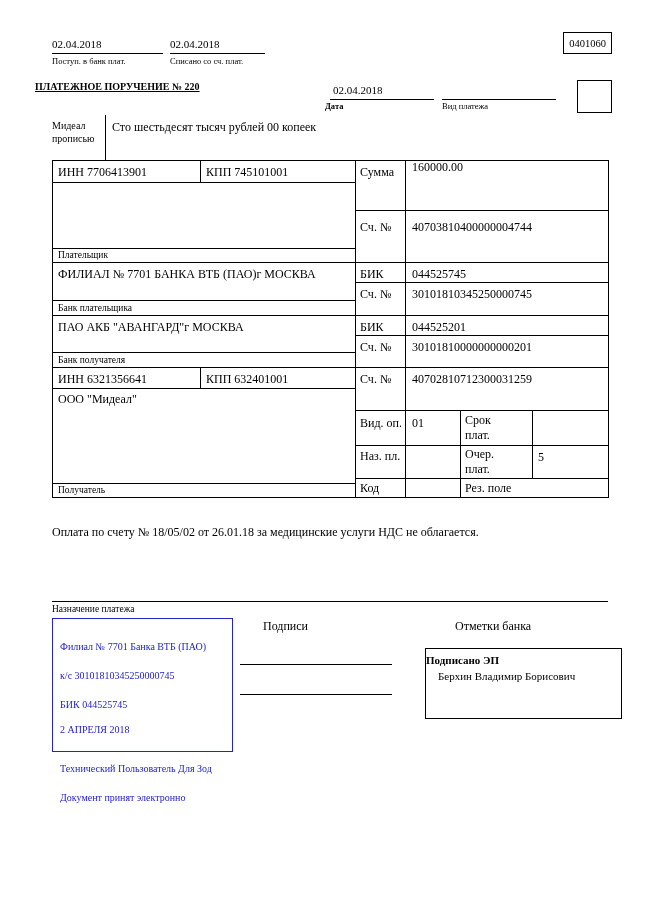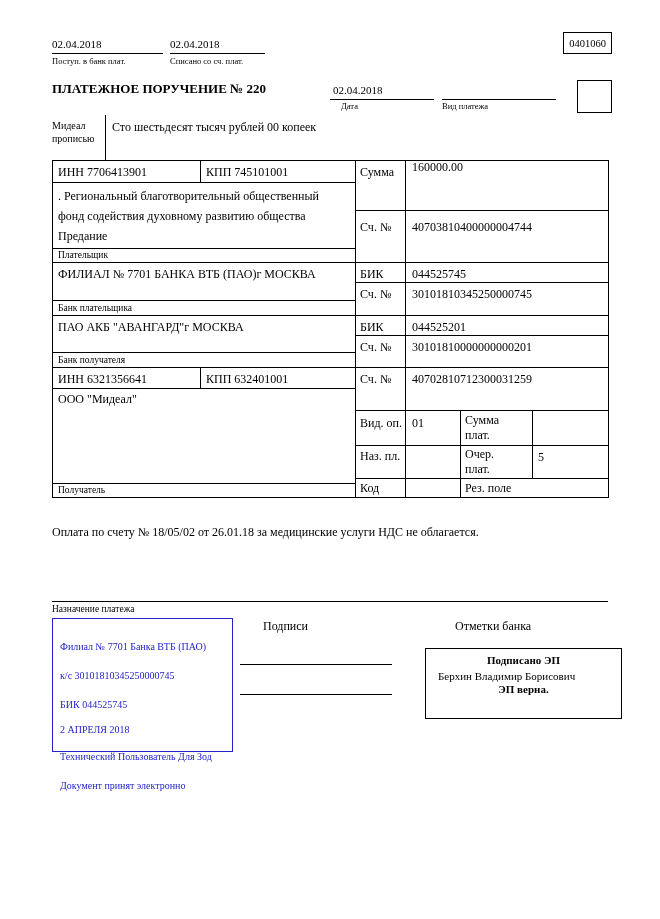--- a/index.html
+++ b/index.html
@@ -11,43 +11,43 @@
   .b{font-weight:bold;}
   .i{font-style:italic;}
   .hl{position:absolute;height:1px;background:#000;}
   .vl{position:absolute;width:1px;background:#000;}
   .box{position:absolute;border:1px solid #000;}
   .codebox{display:flex;align-items:center;justify-content:center;font-size:10.5px;}
   .stamp{position:absolute;left:52px;top:618px;width:181px;height:134px;border:1px solid #2323c8;color:#2323c8;font-size:10px;line-height:13px;padding:5px 7px;box-sizing:border-box;}
   .stamp div{white-space:normal;margin-top:16px;}
   .esign{position:absolute;left:425px;top:648px;width:197px;height:71px;border:1px solid #000;font-size:11px;line-height:13px;box-sizing:border-box;}
   .esign div{position:static;}
-  .ec{text-align:center;}
+  .ec{text-align:left;}
 </style>
 </head>
 <body>
 
 <div class="page">
 
   <div class="t" style="left:52px;top:38px;font-size:11px;">02.04.2018</div>
   <div class="hl" style="left:52px;top:53px;width:111px;"></div>
   <div class="sm" style="left:52px;top:57px;">Поступ. в банк плат.</div>
 
   <div class="t" style="left:170px;top:38px;font-size:11px;">02.04.2018</div>
   <div class="hl" style="left:170px;top:53px;width:95px;"></div>
   <div class="sm" style="left:170px;top:57px;">Списано со сч. плат.</div>
 
   <div class="box codebox" style="left:563px;top:32px;width:47px;height:20px;">
     <span>0401060</span>
   </div>
 
-  <div class="t b" style="left:52px;top:81px;font-size:13px;">ПЛАТЕЖНОЕ ПОРУЧЕНИЕ № 220</div>
+  <div class="t b" style="left:35px;top:81px;font-size:10px;text-decoration:underline;">ПЛАТЕЖНОЕ ПОРУЧЕНИЕ № 220</div>
   <div class="t" style="left:333px;top:84px;font-size:11px;">02.04.2018</div>
   <div class="hl" style="left:330px;top:99px;width:104px;"></div>
-  <div class="sm" style="left:341px;top:102px;">Дата</div>
+  <div class="sm" style="left:325px;top:102px;font-weight:bold;">Дата</div>
   <div class="hl" style="left:442px;top:99px;width:114px;"></div>
   <div class="sm" style="left:442px;top:102px;">Вид платежа</div>
   <div class="box" style="left:577px;top:80px;width:33px;height:31px;"></div>
 
   <div class="t w" style="left:52px;top:119px;width:50px;font-size:10px;line-height:13px;">Мидеал прописью</div>
   <div class="vl" style="left:105px;top:115px;height:45px;"></div>
   <div class="t" style="left:112px;top:120px;">Сто шестьдесят тысяч рублей 00 копеек</div>
 
   <div class="hl" style="left:52px;top:160px;width:556px;"></div>
   <div class="hl" style="left:52px;top:182px;width:303px;"></div>
@@ -74,21 +74,20 @@
   <div class="vl" style="left:405px;top:160px;height:337px;"></div>
   <div class="vl" style="left:460px;top:410px;height:87px;"></div>
   <div class="vl" style="left:532px;top:410px;height:68px;"></div>
   <div class="vl" style="left:608px;top:160px;height:337px;"></div>
 
   <div class="t" style="left:58px;top:165px;">ИНН 7706413901</div>
   <div class="t" style="left:206px;top:165px;text-align:right;">КПП 745101001</div>
   <div class="t" style="left:360px;top:165px;">Сумма</div>
   <div class="t" style="left:412px;top:160px;">160000.00</div>
 
-  <div class="t w" style="left:58px;top:186px;width:290px;line-height:20px;">. Региональный благотворительный общественный фонд содействия духовному развитию общества Предание</div>
   <div class="t" style="left:360px;top:220px;">Сч. №</div>
   <div class="t" style="left:412px;top:220px;">40703810400000004744</div>
   <div class="sec" style="left:58px;top:250px;">Плательщик</div>
 
   <div class="t" style="left:58px;top:267px;">ФИЛИАЛ № 7701 БАНКА ВТБ (ПАО)г МОСКВА</div>
   <div class="t" style="left:360px;top:267px;">БИК</div>
   <div class="t" style="left:412px;top:267px;">044525745</div>
   <div class="t" style="left:360px;top:287px;">Сч. №</div>
   <div class="t" style="left:412px;top:287px;">30101810345250000745</div>
   <div class="sec" style="left:58px;top:303px;">Банк плательщика</div>
@@ -101,46 +100,45 @@
   <div class="sec" style="left:58px;top:355px;">Банк получателя</div>
 
   <div class="t" style="left:58px;top:372px;">ИНН 6321356641</div>
   <div class="t" style="left:206px;top:372px;">КПП 632401001</div>
   <div class="t" style="left:360px;top:372px;">Сч. №</div>
   <div class="t" style="left:412px;top:372px;">40702810712300031259</div>
   <div class="t" style="left:58px;top:392px;">ООО "Мидеал"</div>
 
   <div class="t" style="left:360px;top:416px;">Вид. оп.</div>
   <div class="t" style="left:412px;top:416px;">01</div>
-  <div class="t w" style="left:465px;top:413px;width:46px;line-height:15px;">Сумма плат.</div>
+  <div class="t w" style="left:465px;top:413px;width:46px;line-height:15px;">Срок плат.</div>
   <div class="t" style="left:360px;top:449px;">Наз. пл.</div>
   <div class="t w" style="left:465px;top:447px;width:46px;line-height:15px;">Очер. плат.</div>
   <div class="t" style="left:538px;top:450px;">5</div>
   <div class="t" style="left:360px;top:481px;">Код</div>
   <div class="t" style="left:465px;top:481px;">Рез. поле</div>
   <div class="sec" style="left:58px;top:485px;">Получатель</div>
 
   <div class="t" style="left:52px;top:525px;">Оплата по счету № 18/05/02 от 26.01.18 за медицинские услуги НДС не облагается.</div>
   <div class="hl" style="left:52px;top:601px;width:556px;"></div>
   <div class="sec" style="left:52px;top:604px;">Назначение платежа</div>
 
   <div class="t" style="left:263px;top:619px;">Подписи</div>
   <div class="t" style="left:455px;top:619px;">Отметки банка</div>
 
   <div class="stamp" style="color: rgb(35, 35, 200); border-color: rgb(35, 35, 200);">
     <div>Филиал № 7701 Банка ВТБ (ПАО)</div>
     <div>к/с 30101810345250000745</div>
     <div>БИК 044525745</div>
     <div style="margin-top:12px;">2 АПРЕЛЯ 2018</div>
-    <div style="margin-top:14px;width:152px;">Технический Пользователь Для Зод</div>
+    <div style="margin-top:26px;width:152px;">Технический Пользователь Для Зод</div>
     <div>Документ принят электронно</div>
   </div>
 
   <div class="hl" style="left:240px;top:664px;width:152px;"></div>
   <div class="hl" style="left:240px;top:694px;width:152px;"></div>
 
   <div class="esign">
     <div class="ec b" style="margin-top:5px;">Подписано ЭП</div>
     <div style="margin-top:3px;padding-left:12px;">Берхин Владимир Борисович</div>
-    <div class="ec b">ЭП верна.</div>
   </div>
 
 </div>
 
 </body></html>

